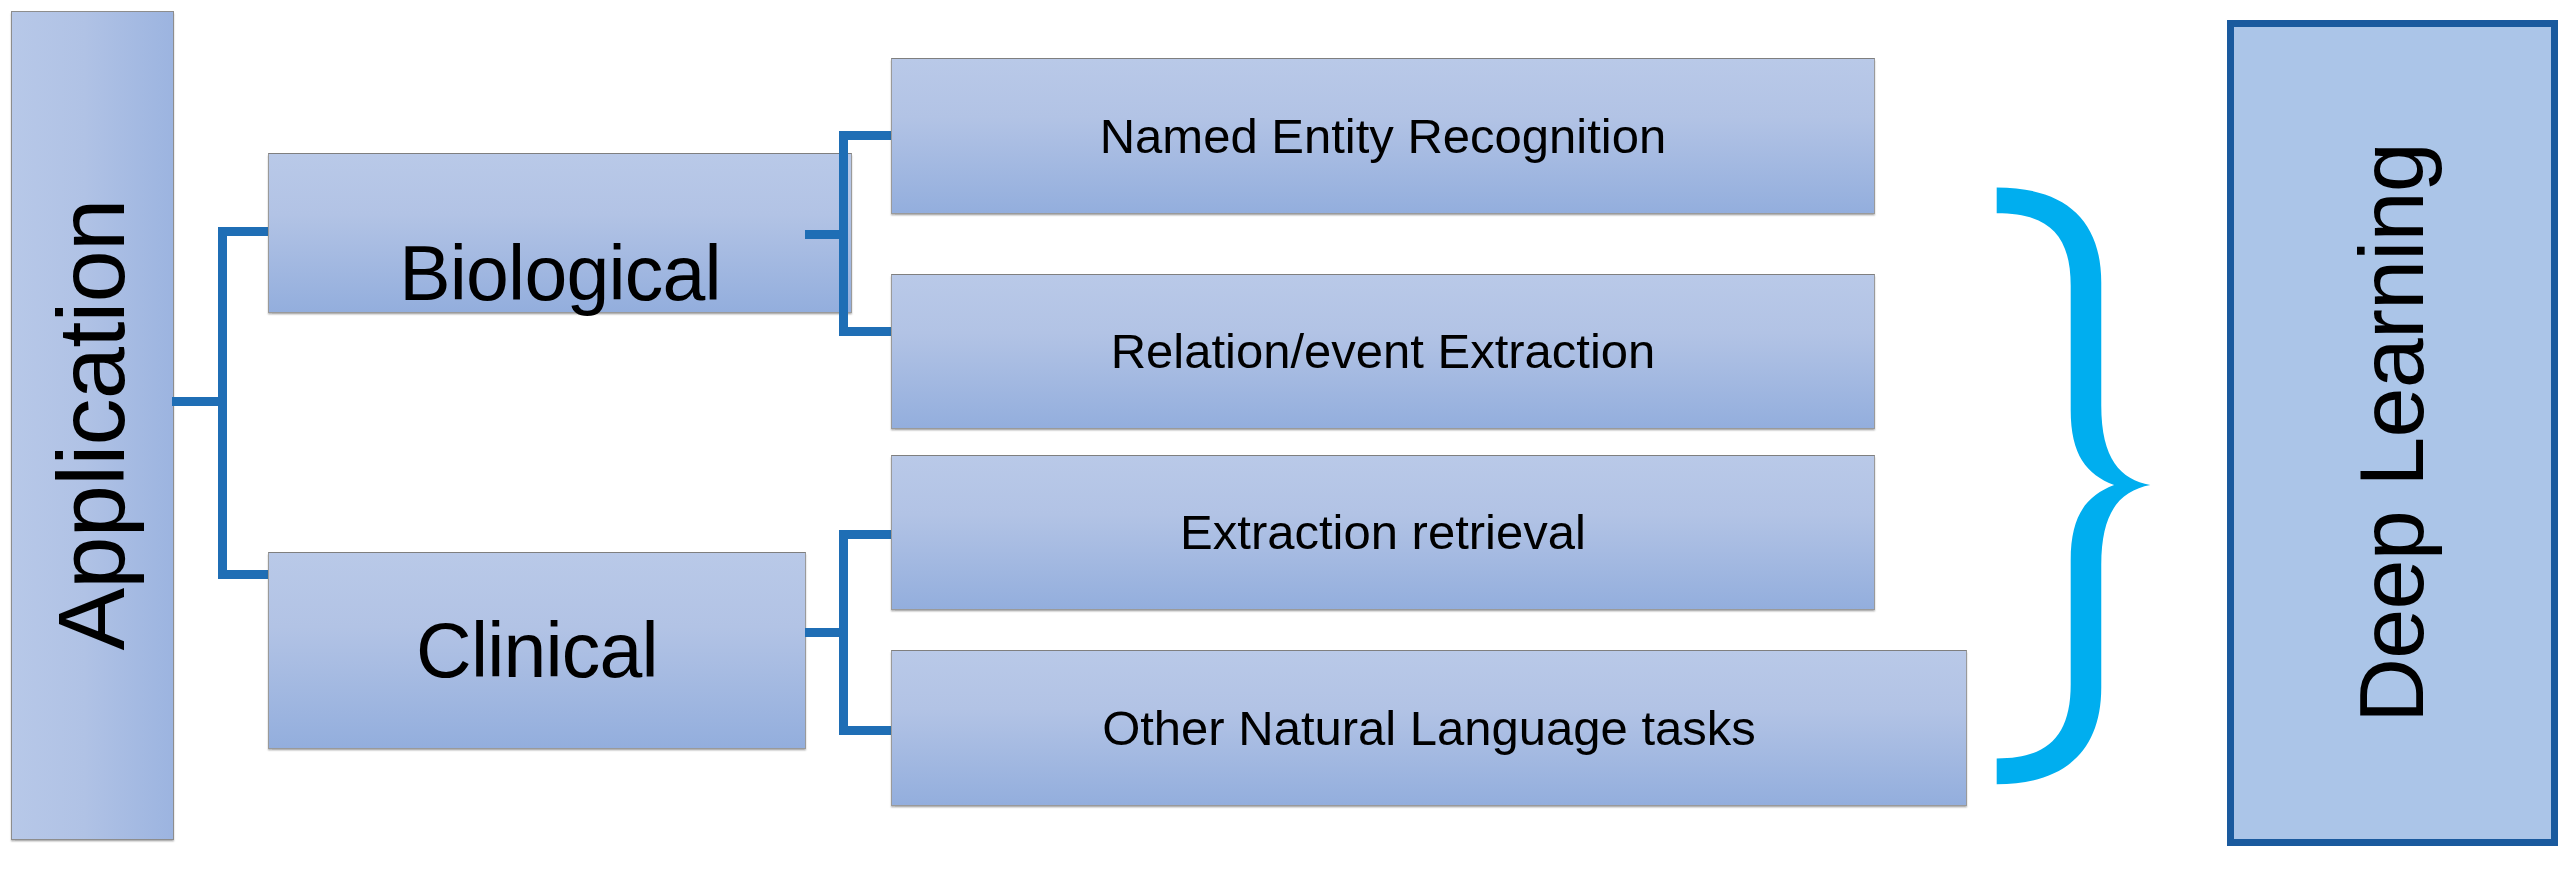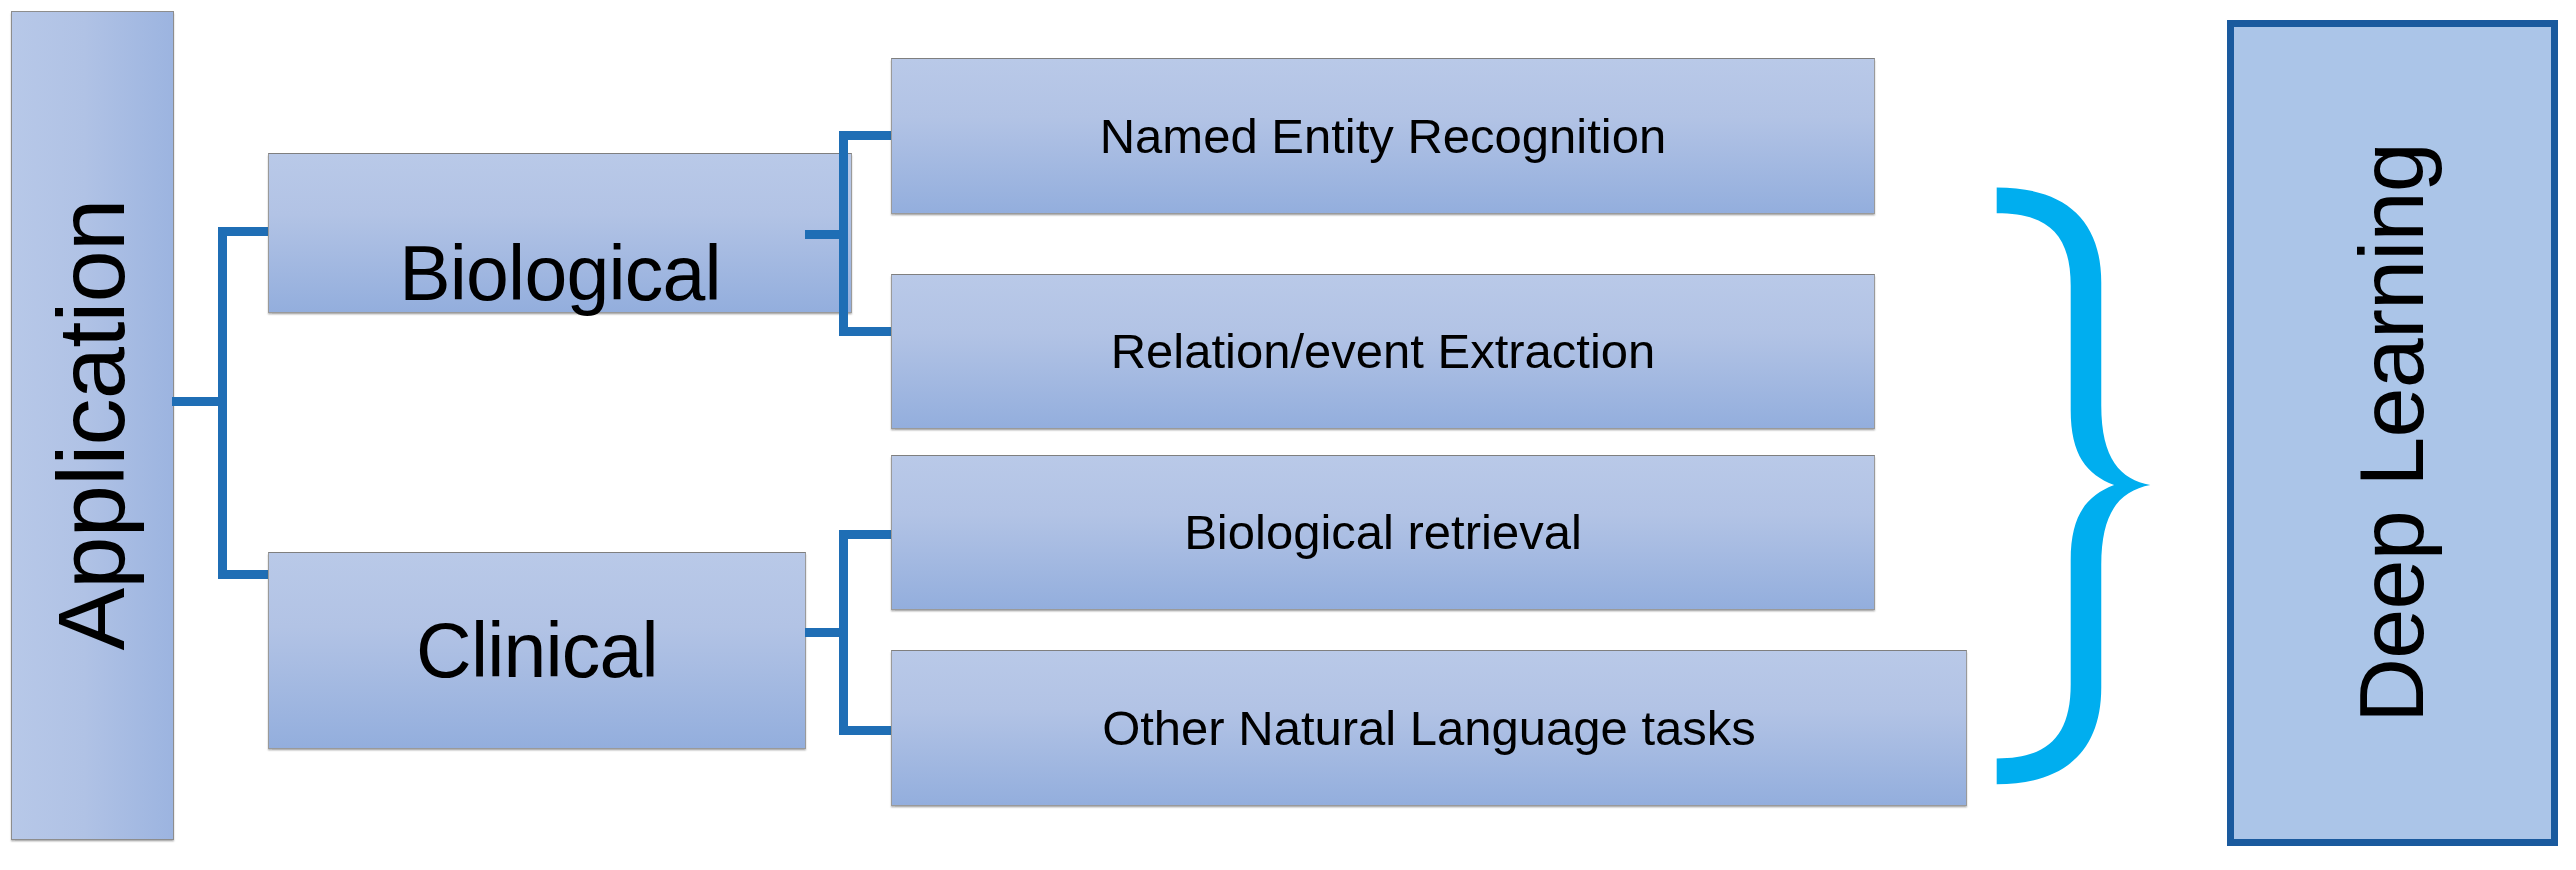--- a/index.html
+++ b/index.html
@@ -137,21 +137,21 @@
 
   <div class="node leaf" style="left:891px; top:58px; width:984px; height:156px;">
     <span class="label">Named Entity Recognition</span>
   </div>
 
   <div class="node leaf" style="left:891px; top:256px; width:984px; height:155px;margin-top:18px;">
     <span class="label">Relation/event Extraction</span>
   </div>
 
   <div class="node leaf" style="left:891px; top:455px; width:984px; height:155px;">
-    <span class="label">Biological retrieval</span>
+    <span class="label">Extraction retrieval</span>
   </div>
 
   <div class="node leaf" style="left:891px; top:650px; width:1076px; height:156px;">
     <span class="label">Other Natural Language tasks</span>
   </div>
 
   <svg id="brace" viewBox="0 0 230 760" preserveAspectRatio="none">
     <path d="M 22 8
              C 105 8, 152 46, 152 126
              L 152 278

